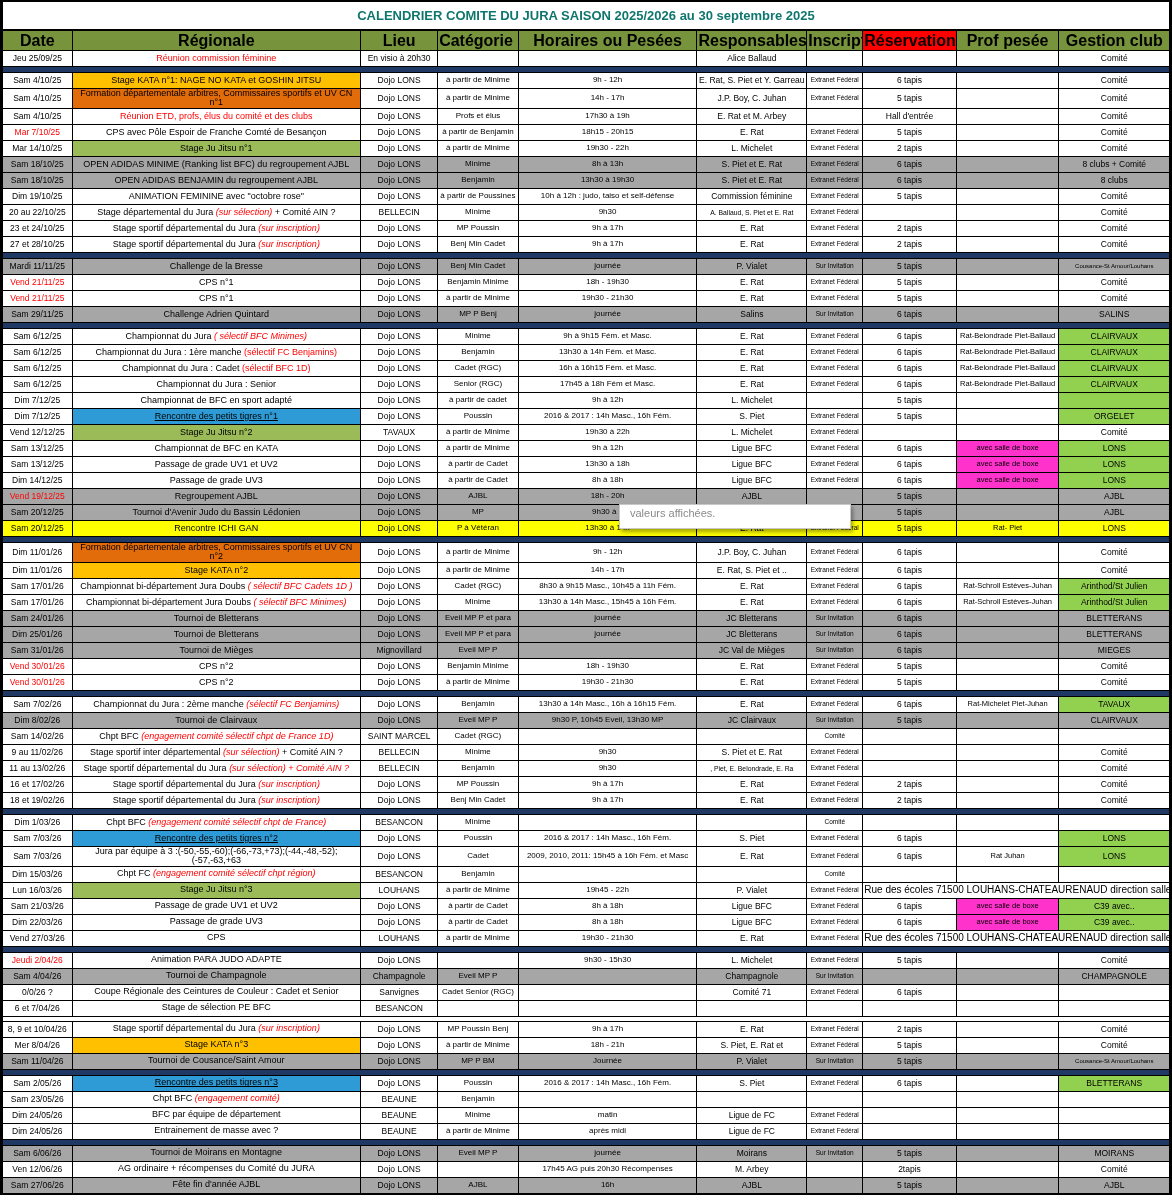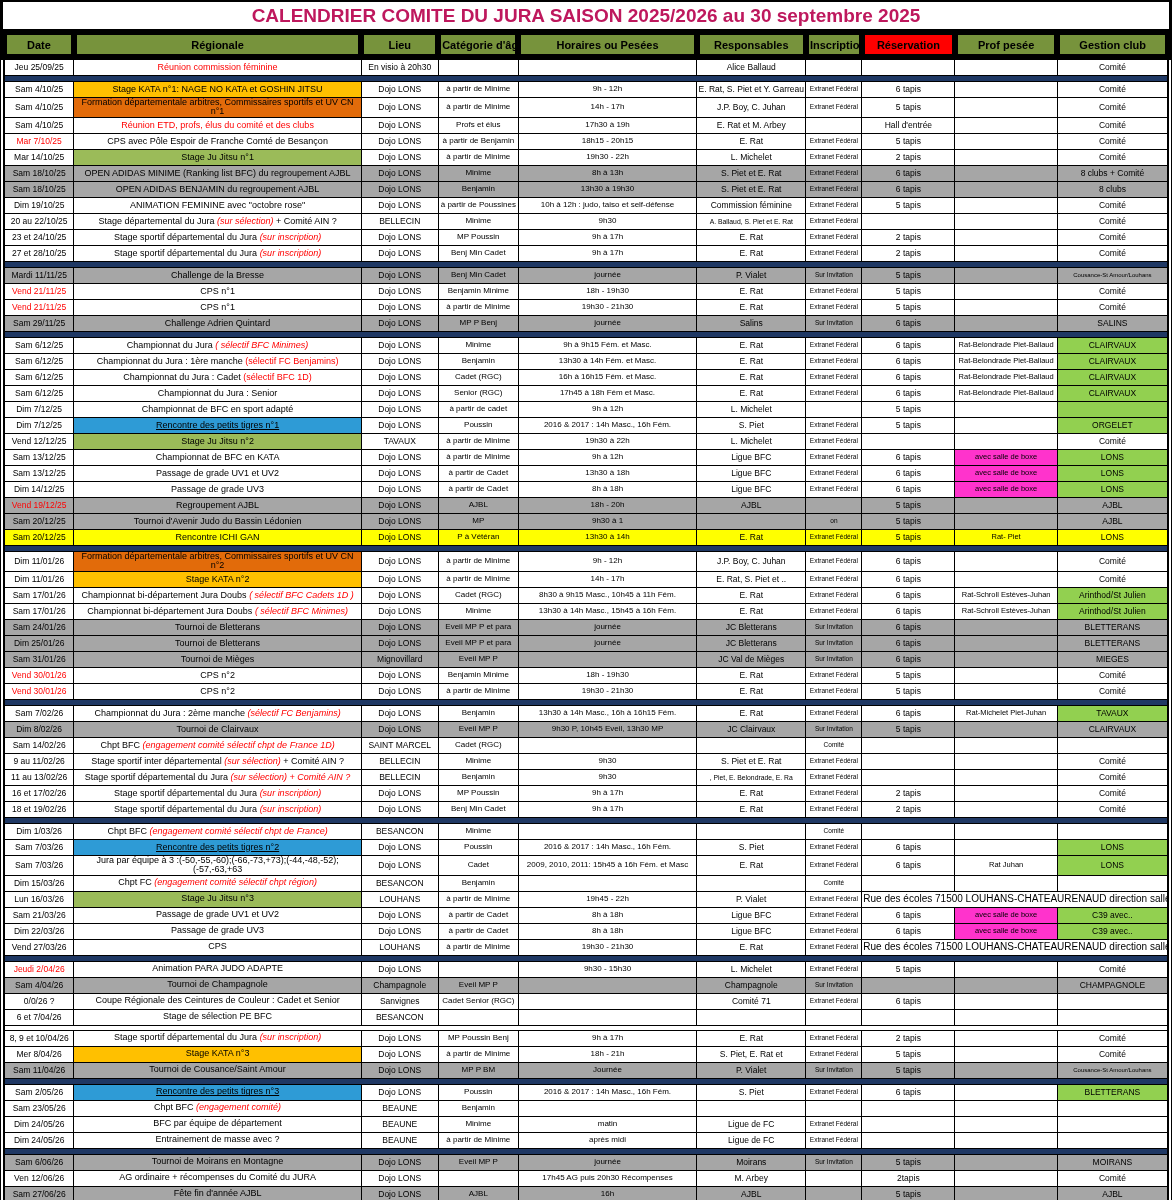--- a/index.html
+++ b/index.html
@@ -1,24 +1,24 @@
 <!DOCTYPE html>
 <html style="--hdr: #77933C; --hdrred: #FF0000; --gray: #A6A6A6; --navy: #1F3864; --amber: #FFC000; --orange: #E26B0A; --stagegreen: #9BBB59; --blue: #2E9BD6; --yellow: #FFFF00; --magenta: #FF33CC; --greencell: #92D050; --redtext: #FF0000;"><head>
 <meta charset="utf-8">
 <style>
   html,body{margin:0;padding:0;background:#fff;}
   body{font-family:"Liberation Sans","DejaVu Sans",sans-serif;width:1172px;}
   .sheet{position:relative;width:1170px;border-left:1px solid #000;border-right:1px solid #000;}
   .title-bar{border:2px solid #000;border-bottom:none;height:27px;display:flex;align-items:center;justify-content:center;}
-  .title-bar .t{font-size:19px;font-weight:bold;color:#be185d;letter-spacing:0px;}
+  .title-bar .t{font-size:13px;font-weight:bold;color:#0f766e;letter-spacing:0px;}
   table{border-collapse:collapse;table-layout:fixed;width:1170px;border:2px solid #000;}
   col.c-date{width:6.0%}col.c-tit{width:24.7%}col.c-lieu{width:6.6%}col.c-cat{width:6.9%}
   col.c-hor{width:15.3%}col.c-resp{width:9.4%}col.c-insc{width:4.8%}col.c-resa{width:8.0%}
   col.c-prof{width:8.8%}col.c-gest{width:9.5%}
-  th{background:var(--hdr,#77933C);color:#000;font-size:11px;font-weight:bold;border:6px solid #000000;height:19px;padding:0 1px;overflow:hidden;white-space:nowrap;}
+  th{background:var(--hdr,#77933C);color:#000;font-size:16px;font-weight:bold;border:1px solid #000000;height:19px;padding:0 1px;overflow:hidden;white-space:nowrap;}
   th.red-hdr{background:var(--hdrred,#FF0000);}
   td{border:1px solid #000;height:15px;padding:0 1px;text-align:center;vertical-align:middle;font-size:9px;color:#000;overflow:hidden;line-height:1.05;}
   td.date{font-size:8.5px;white-space:nowrap;}
   td.lieu{font-size:8.5px;white-space:nowrap;}
   td.cat{font-size:8px;}
   td.hor{font-size:8px;white-space:nowrap;}
   td.resp{font-size:8.5px;white-space:nowrap;}
   td.resp.small{font-size:6.8px;}
   td.insc{font-size:6.5px;white-space:nowrap;}
   td.resa{font-size:8.5px;white-space:nowrap;}
@@ -900,13 +900,16 @@
           <td class="cat">AJBL</td>
           <td class="hor">16h</td>
           <td class="resp">AJBL</td>
           <td class="insc"></td>
           <td class="resa">5 tapis</td>
           <td class="prof"></td>
           <td class="gest">AJBL</td>
         </tr>
       </tbody>
   </table>
+  <div class="tooltip">
+    <span>valeurs affichées.</span>
+  </div>
 </div>
 
 </body></html>

